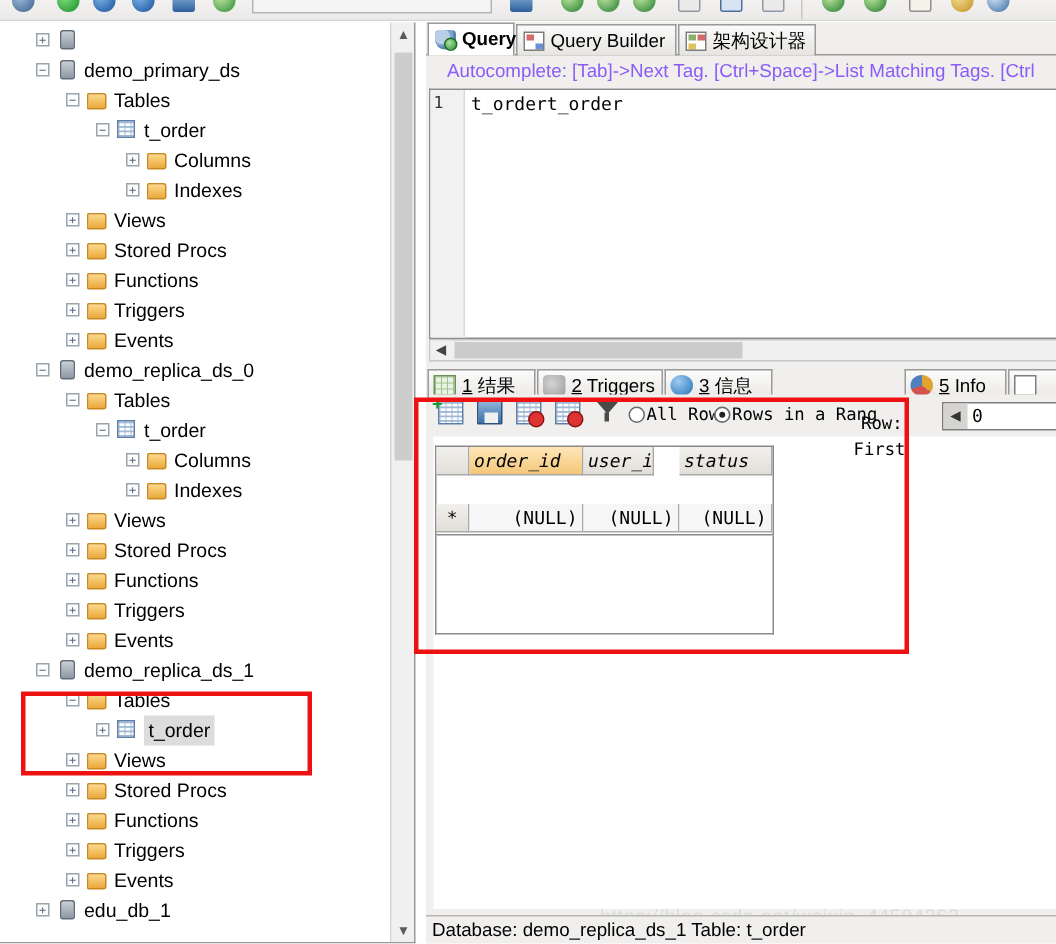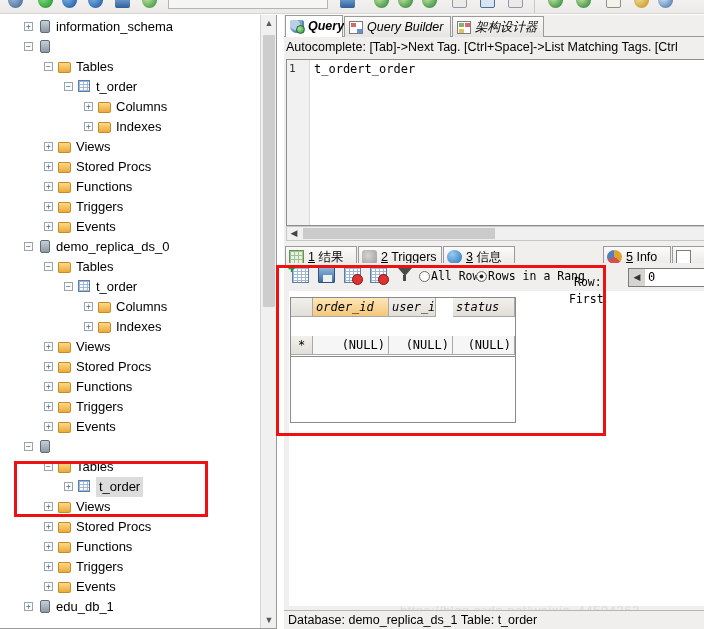--- a/index.html
+++ b/index.html
@@ -102,21 +102,21 @@
 
   
   .qtabs {
     position: absolute; left: 0; top: 0; width: 420px; height: 22px;
     background: #f0efed; border-bottom: 1px solid #9a9a9a;
   }
   .qtab {
     position: absolute; top: 1px; height: 21px; line-height: 20px;
     border: 1px solid #9a9a9a; border-bottom: none;
     background: linear-gradient(#fbfbfa,#e6e4e1);
-    padding: 0 6px 0 22px; font-size: 12.5px; white-space: nowrap; font-style: italic;
+    padding: 0 6px 0 22px; font-size: 12.5px; white-space: nowrap;
   }
   .qtab.active {
     background: #ffffff; font-weight: bold; top: 0; height: 22px; line-height: 21px;
   }
   .qtab .tico { position: absolute; left: 4px; top: 4px; width: 14px; height: 13px; }
 
   .ic-query {
     background: radial-gradient(circle at 35% 35%, #b9cfe6 0 40%, #7fa6cc 41% 100%);
     border-radius: 3px 3px 50% 50%;
     box-shadow: inset -2px -2px 0 #5b87b5;
@@ -139,22 +139,22 @@
     background: #fff; border: 1px solid #7d7d7d;
     background-image:
       linear-gradient(#8ab06e 0 0), linear-gradient(#d56a6a 0 0), linear-gradient(#e0c25c 0 0);
     background-size: 5px 4px, 5px 4px, 5px 4px;
     background-position: 1px 1px, 7px 1px, 1px 7px;
     background-repeat: no-repeat;
   }
 
   .hint {
     position: absolute; left: 0; top: 24px; width: 420px; height: 17px;
-    font-size: 12.5px; line-height: 17px; color: #000000;
-    white-space: nowrap; overflow: hidden; padding-left: 2px;
+    font-size: 12.5px; line-height: 17px; color: #8b5cf6;
+    white-space: nowrap; overflow: hidden; padding-left: 14px;
   }
 
   
   .editor {
     position: absolute; left: 2px; top: 44px; width: 418px; height: 167px;
     background: #ffffff; border: 1px solid #8d8d8d; border-right: none;
   }
   .gutter {
     position: absolute; left: 0; top: 0; width: 23px; height: 100%;
     background: #f1f1f1; border-right: 1px solid #d9d9d9;
@@ -364,25 +364,25 @@
     <div class="tb-ico sq" style="left:606px;background:#f5f2ea;border:1px solid #8d8d8d;"></div>
     <div class="tb-ico" style="left:634px;background:radial-gradient(circle at 35% 35%,#f3dd8f,#c28e20);"></div>
     <div class="tb-ico" style="left:658px;background:radial-gradient(circle at 35% 35%,#cfe2f5,#3a6ba5);"></div>
   </div>
 
   <div class="tree-panel">
     <div class="tree" id="tree-root">
         <div class="tnode">
           <span class="exp" style="left:24px">+</span>
           <span class="ico ic-server" style="left:38px"></span>
-          <span class="lbl" style="left:56px">information_schema</span>
         </div>
         <div class="tnode">
           <span class="exp" style="left:24px">−</span>
           <span class="ico ic-server" style="left:38px"></span>
+          <span class="lbl" style="left:56px">demo_primary_ds</span>
         </div>
         <div class="tnode">
           <span class="exp" style="left:44px">−</span>
           <span class="ico ic-folder" style="left:58px"></span>
           <span class="lbl" style="left:76px">Tables</span>
         </div>
         <div class="tnode">
           <span class="exp" style="left:64px">−</span>
           <span class="ico ic-grid" style="left:78px"></span>
           <span class="lbl" style="left:96px">t_order</span>
@@ -468,20 +468,21 @@
           <span class="lbl" style="left:76px">Triggers</span>
         </div>
         <div class="tnode">
           <span class="exp" style="left:44px">+</span>
           <span class="ico ic-folder" style="left:58px"></span>
           <span class="lbl" style="left:76px">Events</span>
         </div>
         <div class="tnode">
           <span class="exp" style="left:24px">−</span>
           <span class="ico ic-server" style="left:38px"></span>
+          <span class="lbl" style="left:56px">demo_replica_ds_1</span>
         </div>
         <div class="tnode">
           <span class="exp" style="left:44px">−</span>
           <span class="ico ic-folder" style="left:58px"></span>
           <span class="lbl" style="left:76px">Tables</span>
         </div>
         <div class="tnode">
           <span class="exp" style="left:64px">+</span>
           <span class="ico ic-grid" style="left:78px"></span>
           <span class="lbl sel" style="left:96px">t_order</span>

